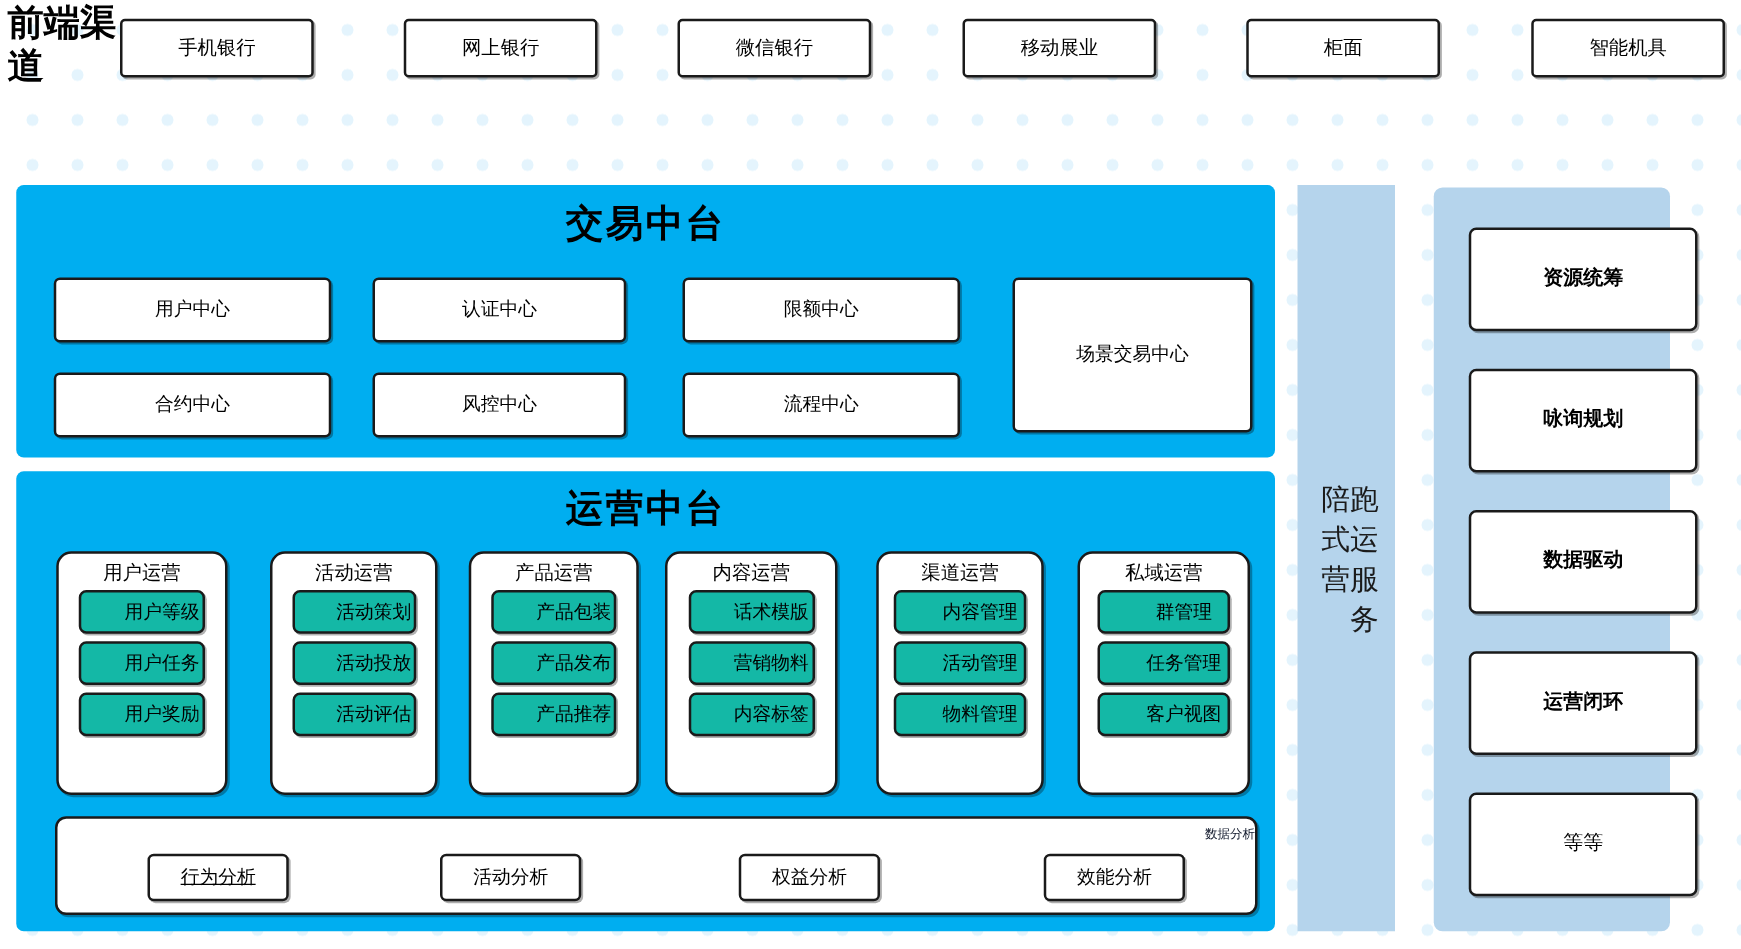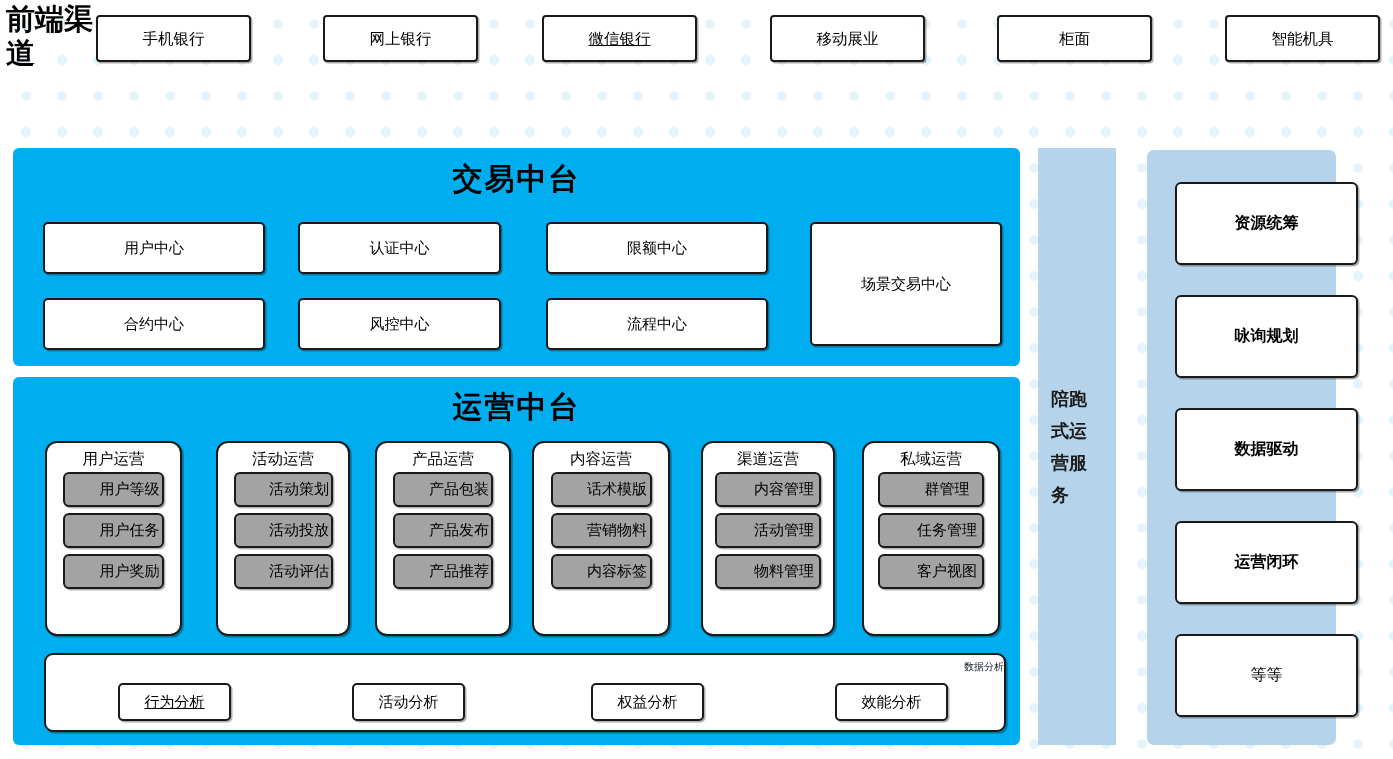--- a/index.html
+++ b/index.html
@@ -129,21 +129,21 @@
     flex-direction: column;
     gap: 6px;
     align-items: center;
     width: 100%;
   }
   .ops-item {
     height: 35px;
     font-size: 15px;
     border-width: 2.3px;
     border-radius: 6px;
-    background: #a3a3a3;
+    background: #14b8a6;
     border-style: solid;
     border-color: #1a1a1a;
     display: flex;
     align-items: center;
     justify-content: center;
     color: #000;
     box-shadow: 1.4px 1.4px 0 rgba(0,0,0,0.3);
     padding-left: 32px;
   }
 
@@ -176,25 +176,25 @@
   
   #service-col {
     left: 1038px; top: 148px;
     width: 78px; height: 597px;
     background: #b5d4ec;
     display: flex;
     align-items: center;
     justify-content: center;
   }
   #service-col-label {
-    font-size: 18px;
-    font-weight: bold;
+    font-size: 23px;
+    font-weight: normal;
     line-height: 32px;
     color: #1b1b1b;
-    text-align: left;
+    text-align: right;
     width: 52px;
     word-break: break-all;
   }
 
   
   #capability-panel {
     left: 1147px; top: 150px;
     width: 189px; height: 595px;
     background: #b5d4ec;
     border-radius: 7px;
@@ -215,21 +215,21 @@
 
 <div id="dot-bg"></div>
 
 <div id="root">
 
   <div class="abs" id="channel-label">前端渠道</div>
 
   <div id="channel-boxes">
       <div class="abs wbox channel-box" style="left: 96px; width: 155px;">手机银行</div>
       <div class="abs wbox channel-box" style="left: 323px; width: 155px;">网上银行</div>
-      <div class="abs wbox channel-box" style="left: 542px; width: 155px; text-decoration: underline;">微信银行</div>
+      <div class="abs wbox channel-box" style="left: 542px; width: 155px;">微信银行</div>
       <div class="abs wbox channel-box" style="left: 770px; width: 155px;">移动展业</div>
       <div class="abs wbox channel-box" style="left: 997px; width: 155px;">柜面</div>
       <div class="abs wbox channel-box" style="left: 1225px; width: 155px;">智能机具</div>
     </div>
 
 
   <div class="abs cyan-panel" id="trade-panel">
     <div class="panel-title">交易中台</div>
     <div id="trade-boxes">
         <div class="abs wbox trade-box" style="left: 30px; top: 74px; width: 222px; height: 52px;">用户中心</div>

